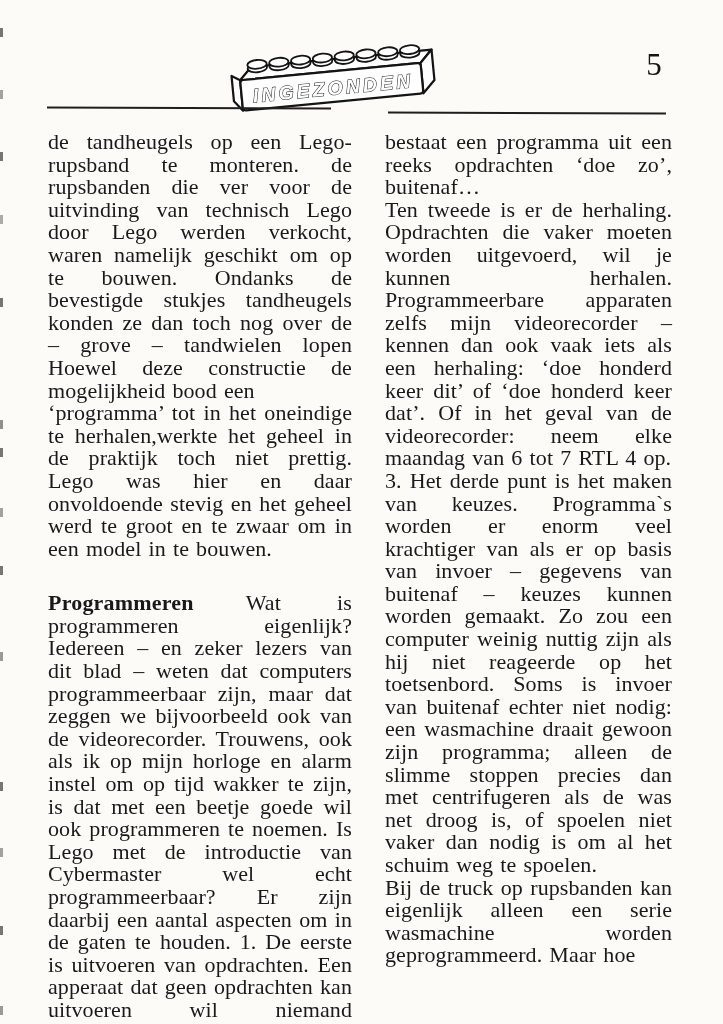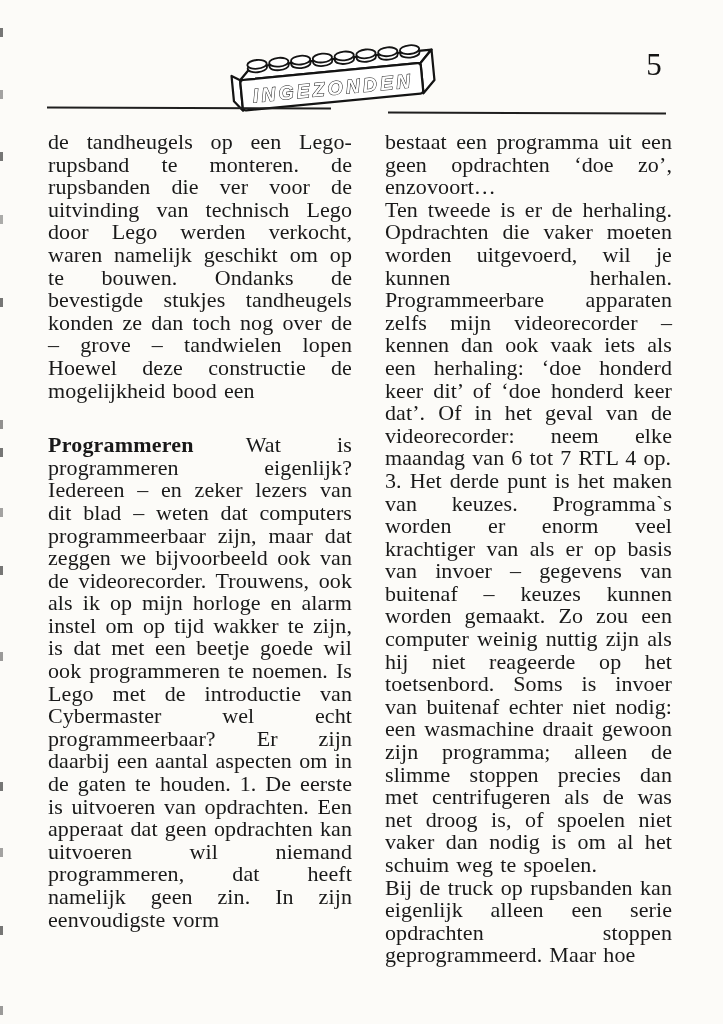--- a/index.html
+++ b/index.html
@@ -124,24 +124,25 @@
       </svg>
     </div>
     <div class="page-number">5</div>
     <div class="rule rule-left"></div>
     <div class="rule rule-right"></div>
   </header>
 
   <main>
     <section class="col col-left">
       <p>de tandheugels op een Lego-rupsband te monteren. de rupsbanden die ver voor de uitvinding van technisch Lego door Lego werden verkocht, waren namelijk geschikt om op te bouwen. Ondanks de bevestigde stukjes tandheugels konden ze dan toch nog over de – grove – tandwielen lopen Hoewel deze constructie de mogelijkheid bood een</p>
+      <p>‘programma’ tot in het oneindige te herhalen,werkte het geheel in de praktijk toch niet prettig. Lego was hier en daar onvoldoende stevig en het geheel werd te groot en te zwaar om in een model in te bouwen.</p>
       <p class="sect"><b>Programmeren</b><span class="hgap"></span><span>Wat is programmeren eigenlijk? Iedereen – en zeker lezers van dit blad – weten dat computers programmeerbaar zijn, maar dat zeggen we bijvoorbeeld ook van de videorecorder. Trouwens, ook als ik op mijn horloge en alarm instel om op tijd wakker te zijn, is dat met een beetje goede wil ook programmeren te noemen. Is Lego met de introductie van Cybermaster wel echt programmeerbaar? Er zijn daarbij een aantal aspecten om in de gaten te houden.  1. De eerste is uitvoeren van opdrachten. Een apperaat dat geen opdrachten kan uitvoeren wil niemand programmeren, dat heeft namelijk geen zin. In zijn eenvoudigste vorm</span></p>
     </section>
 
     <section class="col col-right">
-      <p>bestaat een programma uit een geen opdrachten ‘doe zo’, enzovoort…</p>
+      <p>bestaat een programma uit een reeks opdrachten ‘doe zo’, buitenaf…</p>
       <p>Ten tweede is er de herhaling. Opdrachten die vaker moeten worden uitgevoerd, wil je kunnen herhalen. Programmeerbare apparaten zelfs mijn videorecorder – kennen dan ook vaak iets als een herhaling: ‘doe honderd keer dit’ of ‘doe honderd keer dat’. Of in het geval van de videorecorder: neem elke maandag van 6 tot 7 RTL 4 op.</p>
       <p>3. Het derde punt is het maken van keuzes. Programma`s worden er enorm veel krachtiger van als er op basis van invoer – gegevens van buitenaf – keuzes kunnen worden gemaakt. Zo zou een computer weinig nuttig zijn als hij niet reageerde op het toetsenbord. Soms is invoer van buitenaf echter niet nodig: een wasmachine draait gewoon zijn programma; alleen de slimme stoppen precies dan met centrifugeren als de was net droog is, of spoelen niet vaker dan nodig is om al het schuim weg te spoelen.</p>
-      <p>Bij de truck op rupsbanden kan eigenlijk alleen een serie opdrachten stoppen geprogrammeerd. Maar hoe</p>
+      <p>Bij de truck op rupsbanden kan eigenlijk alleen een serie wasmachine worden geprogrammeerd. Maar hoe</p>
     </section>
   </main>
 
 </div>
 
 </body></html>

